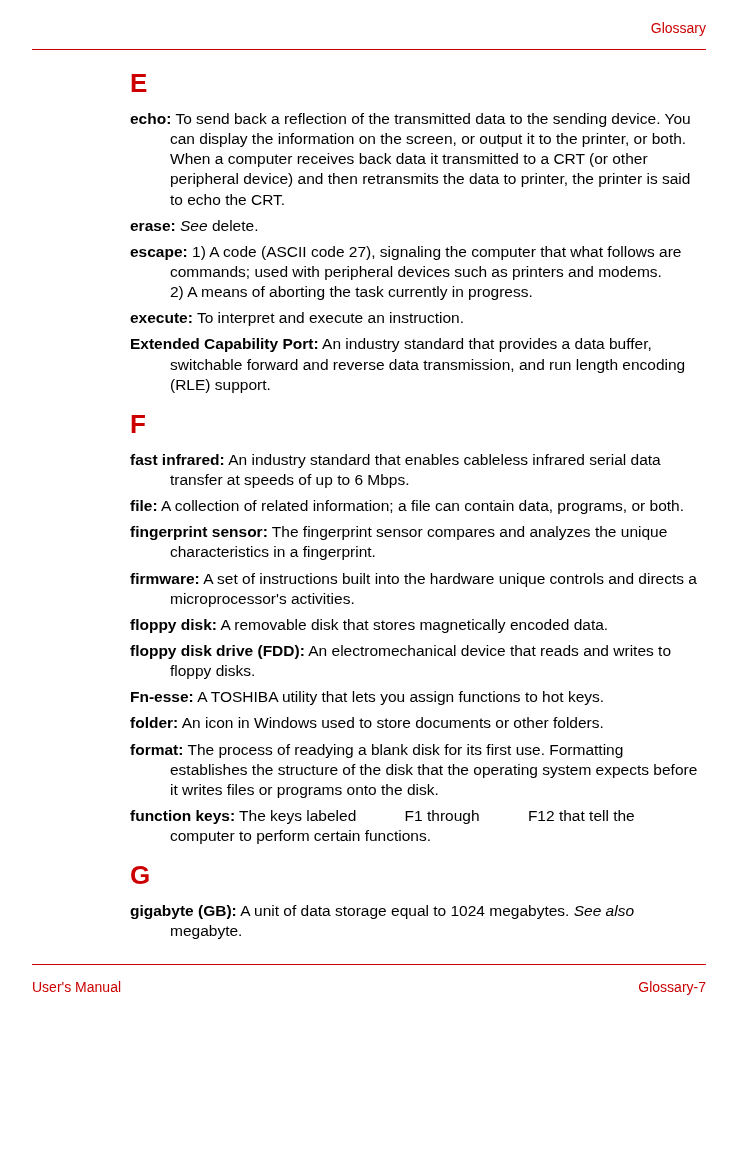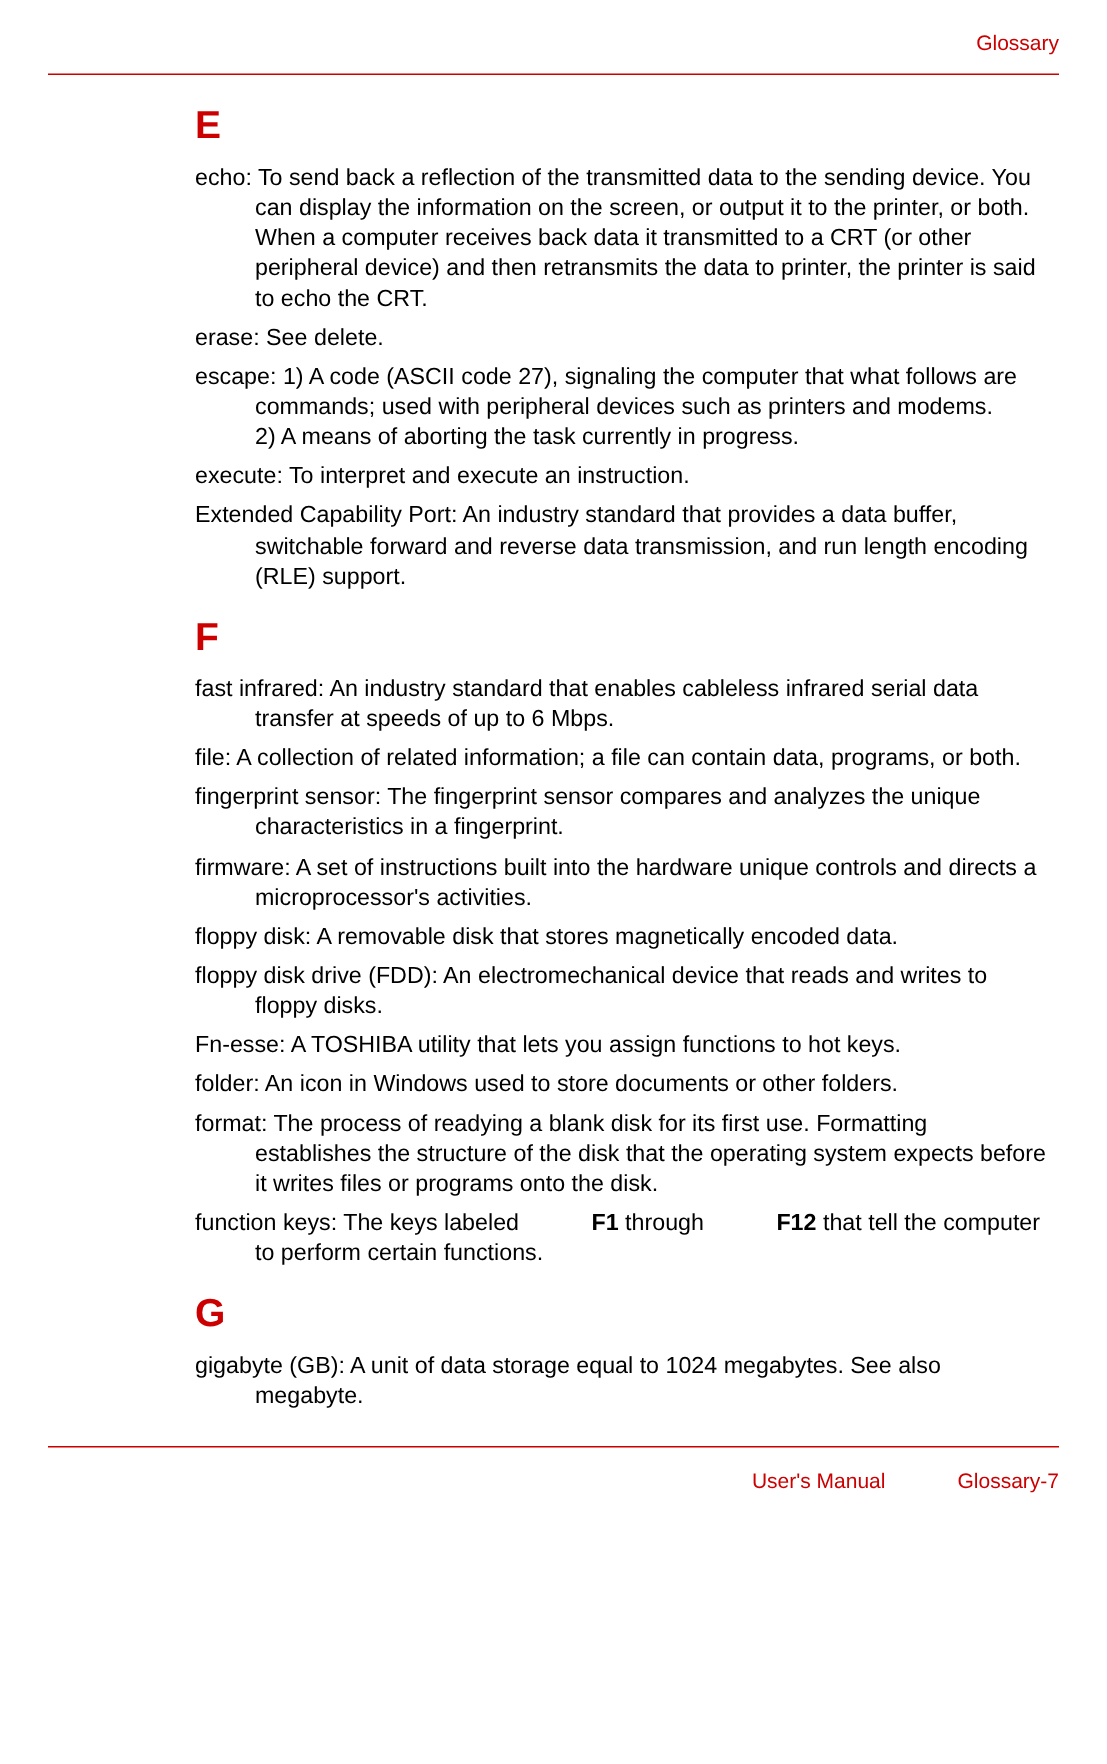--- a/index.html
+++ b/index.html
@@ -32,45 +32,45 @@
       font-weight: bold;
       margin-top: 14px;
       margin-bottom: 10px;
     }
     .entry {
       margin-bottom: 6px;
       font-size: 15.5px;
       line-height: 1.3;
     }
     .entry-term {
-      font-weight: normal;
+      font-weight: bold;
     }
     .entry-def {
       display: block;
       padding-left: 40px;
     }
     .entry-first-line {
       text-indent: -40px;
       padding-left: 40px;
     }
     .italic {
+      font-style: italic;
     }
     .bold {
-      font-weight: bold;
+      font-weight: normal;
       padding-left: 44px;
     }
     .footer {
       border-top: 1.5px solid #cc0000;
       margin-top: 22px;
       padding-top: 14px;
       display: flex;
-      justify-content: flex-end;
+      justify-content: space-between;
       color: #cc0000;
       font-size: 14px;
-      gap: 48px;
     }
   </style>
 </head>
 <body>
 
 <div class="page">
 
   <div class="header">
     <div class="header-text">Glossary</div>
   </div>

